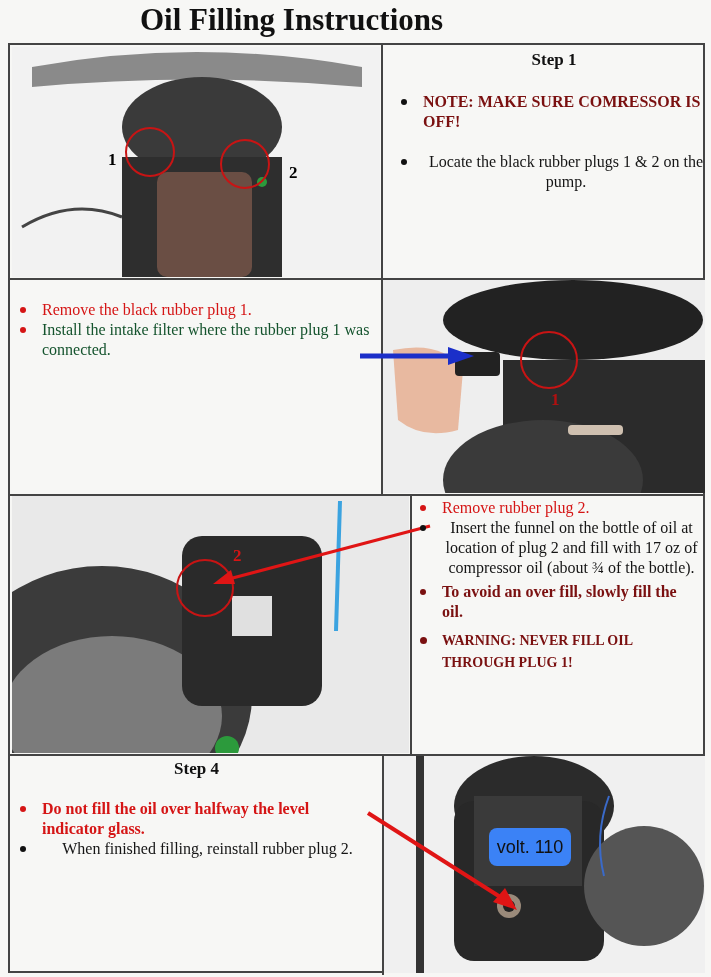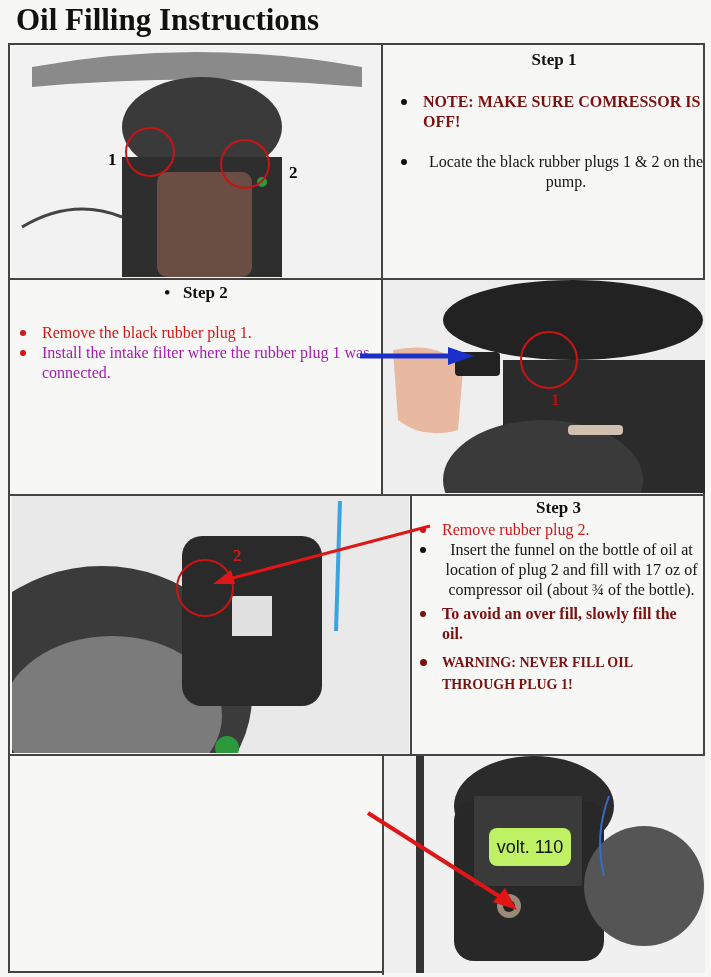--- a/index.html
+++ b/index.html
@@ -3,46 +3,46 @@
 <meta charset="utf-8">
 <style>
   html, body { margin:0; padding:0; }
   body {
     width:711px; height:977px; overflow:hidden;
     background:#f7f7f5;
     font-family:"Liberation Serif", serif;
     position:relative;
   }
   .title {
-    position:absolute; left:16px; top:2px; width:583px; text-align:left;
+    position:absolute; left:0; top:2px; width:583px; text-align:center;
     font-weight:bold; font-size:31px; color:#111;
   }
   .grid {
     position:absolute; left:8px; top:43px; width:697px; height:930px;
     border:2px solid #444;
     box-sizing:border-box;
   }
   .cell { position:absolute; box-sizing:border-box; overflow:hidden; }
   .vline { position:absolute; background:#444; width:2px; }
   .hline { position:absolute; background:#444; height:2px; }
   .photo { background:#ddd; }
   .step-title { text-align:center; font-weight:bold; font-size:17px; color:#111; }
   ul { margin:0; padding:0; list-style:none; }
   li { position:relative; padding-left:30px; line-height:20px; font-size:16px; }
   li .dot {
     position:absolute; left:8px; top:7px; width:6px; height:6px; border-radius:50%;
   }
   .dark-red { color:#7a1010; font-weight:bold; }
   .red { color:#d51515; }
   .red-bold { color:#d51515; font-weight:bold; }
-  .blue { color:#a21caf; }
+  .blue { color:#14532d; }
   .black { color:#151515;text-align:center; }
   .num-label { position:absolute; font-weight:bold; font-size:17px; }
   .volt {
-    position:absolute; background:#bef264; border-radius:8px;
+    position:absolute; background:#3b82f6; border-radius:8px;
     font-family:"Liberation Sans", sans-serif; font-size:18px; color:#111;
     display:flex; align-items:center; justify-content:center;
   }
 </style>
 </head>
 <body>
 
 <div class="title">Oil Filling Instructions</div>
 
 <div class="grid">
@@ -79,23 +79,20 @@
         <span>NOTE:  MAKE SURE COMRESSOR IS OFF!</span>
       </li>
       <li class="black" style="margin-top:20px;">
         <span class="dot" style="background:#111;"></span>
         <span>Locate the black rubber plugs 1 &amp; 2 on the pump.</span>
       </li>
     </ul>
   </div>
 
   <div class="cell" style="left:2px; top:235px; width:368px; height:213px;">
-    <div class="step-title" style="margin-top:3px;">
-      <span>•</span>&nbsp;&nbsp;&nbsp;<span>Step 2</span>
-    </div>
     <ul style="margin-top:20px; padding-right:6px;">
       <li class="red">
         <span class="dot" style="background:#d51515;"></span>
         <span>Remove the black rubber plug 1.</span>
       </li>
       <li class="blue">
         <span class="dot" style="background:#d51515;"></span>
         <span>Install the intake filter where the rubber plug 1 was connected.</span>
       </li>
     </ul>
@@ -133,41 +130,53 @@
     </svg>
     <div class="num-label" style="left:221px; top:50px; color:#d51515;">2</div>
   </div>
 
   <svg style="position:absolute; left:195px; top:477px;" width="230" height="70" viewBox="0 0 230 70">
     <line x1="225" y1="4" x2="20" y2="58" stroke="#e01515" stroke-width="3"></line>
     <polygon points="8,62 26,48 30,62" fill="#e01515"></polygon>
   </svg>
 
   <div class="cell" style="left:402px; top:451px; width:293px; height:257px;">
-    <div class="step-title" style="margin-top:2px;">Step 3</div>
     <ul style="margin-top:2px; padding-right:4px;">
       <li class="red">
         <span class="dot" style="background:#d51515;"></span>
         <span>Remove rubber plug 2.</span>
       </li>
       <li class="black">
         <span class="dot" style="background:#111;"></span>
         <span>Insert the funnel on the bottle of oil at location of plug 2 and fill with 17 oz of compressor oil (about ¾ of the bottle).</span>
       </li>
       <li class="dark-red" style="margin-top:4px;">
         <span class="dot" style="background:#7a1010;"></span>
         <span>To avoid an over fill, slowly fill the oil.</span>
       </li>
       <li class="dark-red" style="margin-top:8px; font-size:14px; line-height:22px;">
         <span class="dot" style="background:#7a1010; width:7px; height:7px;"></span>
         <span>WARNING:  NEVER FILL OIL THROUGH PLUG 1!</span>
       </li>
     </ul>
   </div>
 
+  <div class="cell" style="left:2px; top:711px; width:369px; height:217px;">
+    <div class="step-title" style="margin-top:3px;">Step 4</div>
+    <ul style="margin-top:20px; padding-right:8px;">
+      <li class="red-bold">
+        <span class="dot" style="background:#d51515;"></span>
+        <span>Do not fill the oil over halfway the level indicator glass.</span>
+      </li>
+      <li class="black">
+        <span class="dot" style="background:#111;"></span>
+        <span>When finished filling, reinstall rubber plug 2.</span>
+      </li>
+    </ul>
+  </div>
 
   <div class="cell photo" style="left:374px; top:711px; width:321px; height:217px;">
     <svg width="321" height="217" viewBox="0 0 321 217">
       <rect width="321" height="217" fill="#f0f0f0"></rect>
       <rect x="32" y="0" width="8" height="217" fill="#333"></rect>
       <ellipse cx="150" cy="50" rx="80" ry="50" fill="#2b2b2b"></ellipse>
       <rect x="70" y="45" width="150" height="160" rx="20" fill="#282828"></rect>
       <rect x="90" y="40" width="108" height="90" fill="#3a3a3a"></rect>
       <circle cx="125" cy="150" r="12" fill="#9a8a7a"></circle>
       <circle cx="125" cy="150" r="6" fill="#222"></circle>

